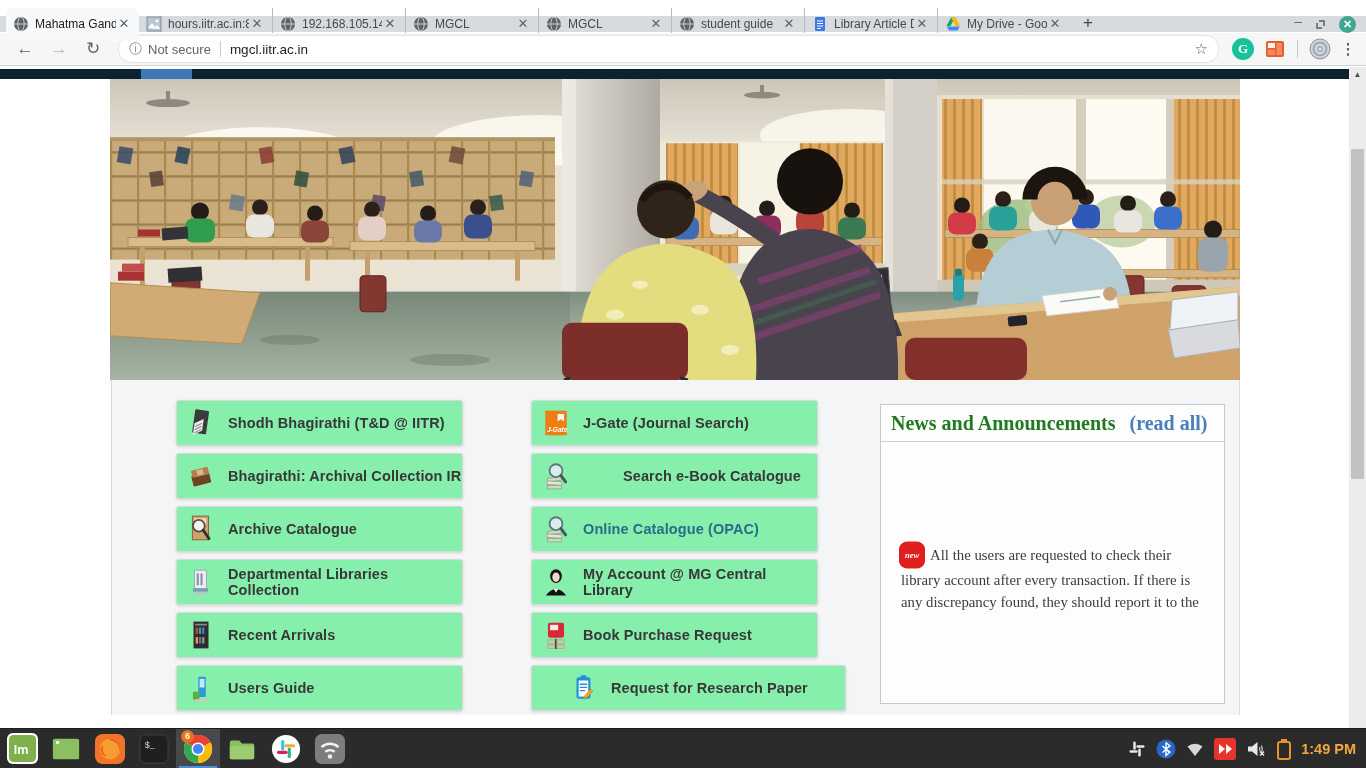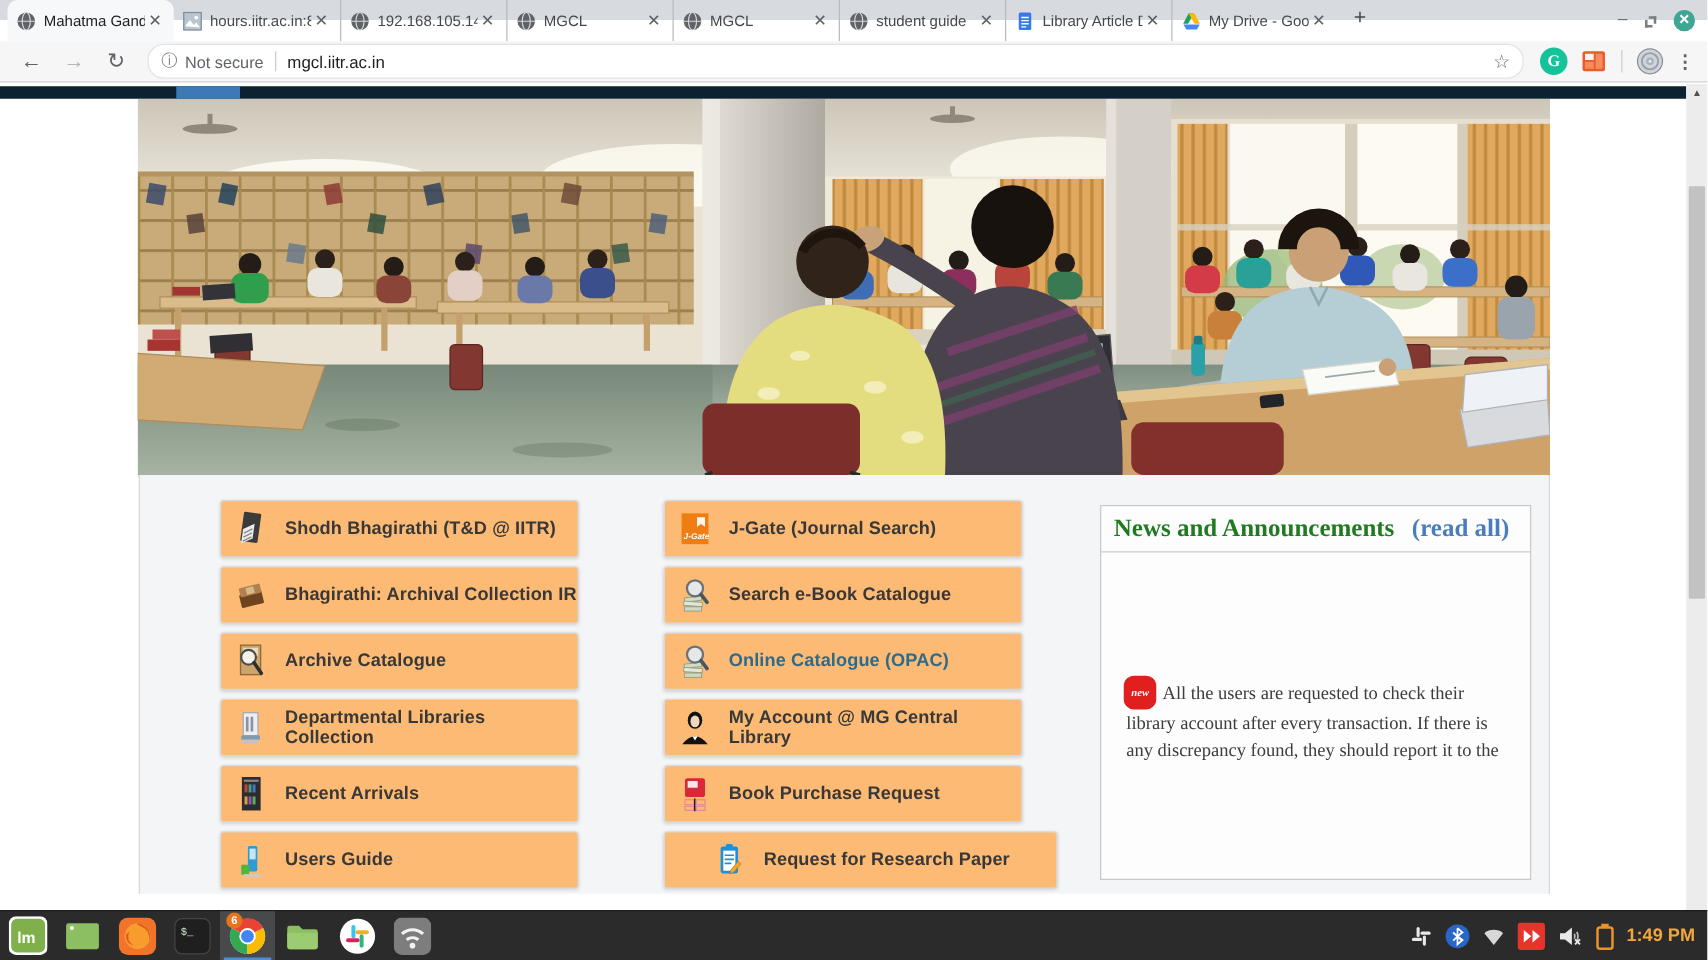--- a/index.html
+++ b/index.html
@@ -1,20 +1,20 @@
 <!DOCTYPE html>
 <html><head>
 <meta charset="utf-8">
 <style>
   html,body{margin:0;padding:0;}
   body{width:1366px;height:768px;overflow:hidden;position:relative;background:#fff;
        font-family:"Liberation Sans", sans-serif; -webkit-font-smoothing:antialiased;}
 
   
-  .tabbar{position:absolute;top:0;left:0;right:0;height:16px;background:#d7dade;display:flex;align-items:flex-start;}
+  .tabbar{position:absolute;top:16px;left:0;right:0;height:16px;background:#d7dade;display:flex;align-items:center;}
   .tabs{display:flex;align-items:flex-end;height:33px;padding-left:6px;}
   .tab{width:133px;height:33px;display:flex;align-items:center;padding:0 7px;box-sizing:border-box;
        color:#45494d;font-size:12px;position:relative;cursor:default;}
   .tab:not(.active){border-left:1px solid #b8bcc0;}
   .tab.active + .tab{border-left:none;}
   .tab:first-child{border-left:none;}
   .tab.active{background:#f7f8f9;border-radius:8px 8px 0 0;color:#202124;z-index:2;}
   .tab .favicon{width:16px;height:16px;flex:0 0 16px;margin-right:6px;display:inline-flex;}
   .tab-title{flex:1;white-space:nowrap;overflow:hidden;}
   .tab-close{flex:0 0 16px;text-align:center;color:#5f6368;font-size:13px;line-height:16px;border-radius:8px;}
@@ -48,21 +48,21 @@
 
   
   .pagearea{position:absolute;top:67px;left:0;right:0;bottom:40px;background:#ffffff;overflow:hidden;}
   .navstrip{position:absolute;top:2px;left:0;right:17px;height:10px;background:#0d2231;}
   .nav-active{position:absolute;left:141px;top:0;width:51px;height:10px;background:#3d7ab5;}
   .photo{position:absolute;top:12px;left:110px;width:1130px;height:301px;overflow:hidden;border-bottom:2px solid #e4e4e4;}
   .photo svg{display:block;}
   .content{position:absolute;top:313px;left:111px;width:1129px;height:335px;background:#f4f5f7;
            border-left:1px solid #dadada;border-right:1px solid #dadada;box-sizing:border-box;}
 
-  .card{position:absolute;width:285px;height:44px;background:#fdba74;border:1px solid #d9d9d9;border-radius:3px;
+  .card{position:absolute;width:285px;height:44px;background:#86efac;border:1px solid #d9d9d9;border-radius:3px;
         box-shadow:0 1px 3px rgba(0,0,0,.14);display:flex;align-items:center;cursor:pointer;}
   .btn-icon{width:26px;height:30px;margin:0 14px 0 11px;flex:0 0 26px;display:inline-flex;}
   .card-label{font-size:14.5px;font-weight:bold;color:#383838;letter-spacing:.1px;}
 
   
   .news{position:absolute;left:768px;top:24px;width:345px;height:300px;background:#fdfdfe;border:1px solid #c9c9c9;box-sizing:border-box;}
   .news-head{height:36px;border-bottom:1px solid #cccccc;display:flex;align-items:center;padding:0 10px;
              font-family:"Liberation Serif",serif;font-weight:bold;font-size:20px;}
   .news-title{color:#217a21;}
   .read-all{color:#4a7ebb;margin-left:14px;cursor:pointer;}
@@ -542,21 +542,21 @@
         <div class="card" style="left: 419px; top: 20px;">
     <span class="btn-icon">
             <svg width="26" height="30" viewBox="0 0 24 28">
               <rect x="2" y="2.5" width="20" height="23" fill="#ef7d12"></rect>
               <path d="M13.5 5.5 h6 v7 l-3-2 -3 2 z" fill="#ffffff" opacity=".92"></path>
               <text x="3.5" y="22" font-size="6.2" fill="#ffffff" font-weight="bold" font-style="italic" font-family="Liberation Sans,sans-serif">J-Gate</text>
             </svg>
           </span>
     <span class="card-label">J-Gate (Journal Search)</span>
   </div>
-        <div class="card" style="left: 419px; top: 73px;">
+        <div class="card" style="left: 419px; top: 73px; gap: 40px;">
     <span class="btn-icon">
             <svg width="26" height="30" viewBox="0 0 24 28">
               <rect x="4" y="15.5" width="13" height="3.2" fill="#d2dbc5" stroke="#8a967e" stroke-width=".6" transform="rotate(-7 10 17)"></rect>
               <rect x="3.5" y="19" width="14" height="3.2" fill="#e0e7d5" stroke="#8a967e" stroke-width=".6" transform="rotate(4 10 21)"></rect>
               <rect x="4" y="22.8" width="13" height="3.2" fill="#cfd8c2" stroke="#8a967e" stroke-width=".6"></rect>
               <circle cx="12" cy="9" r="6" fill="#e4edf4" opacity=".9" stroke="#5a6b7a" stroke-width="1.7"></circle>
               <line x1="16.5" y1="13.5" x2="21" y2="19.5" stroke="#49555f" stroke-width="2.7" stroke-linecap="round"></line>
             </svg>
           </span>
     <span class="card-label">Search e-Book Catalogue</span>

